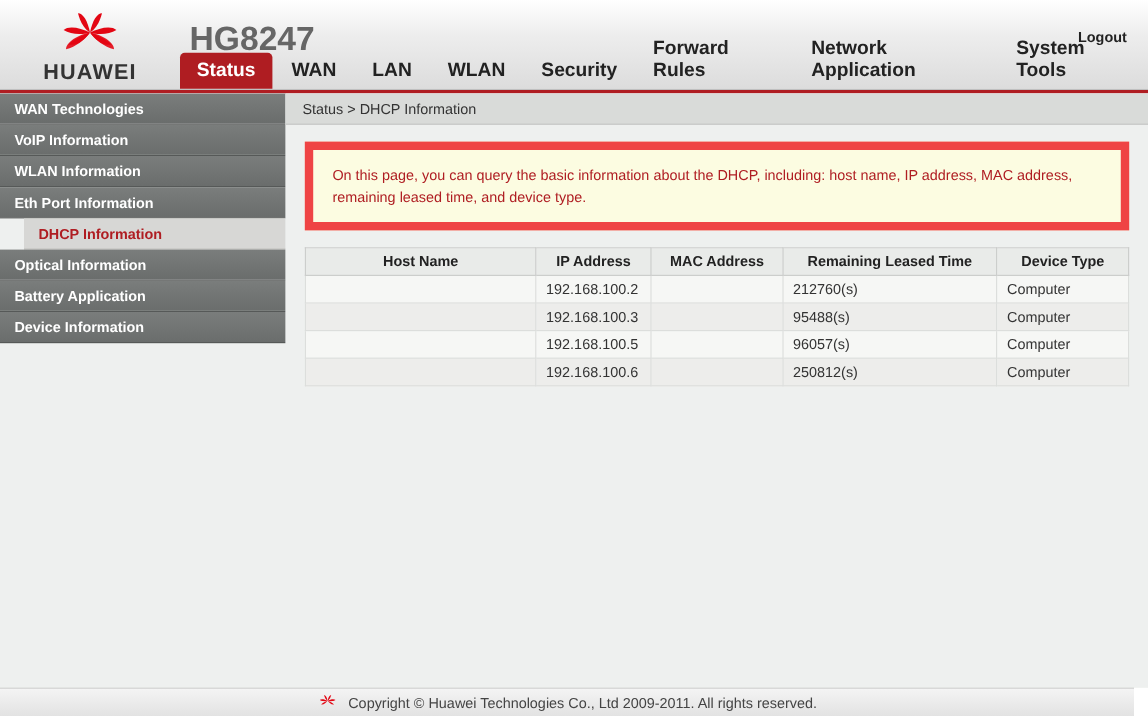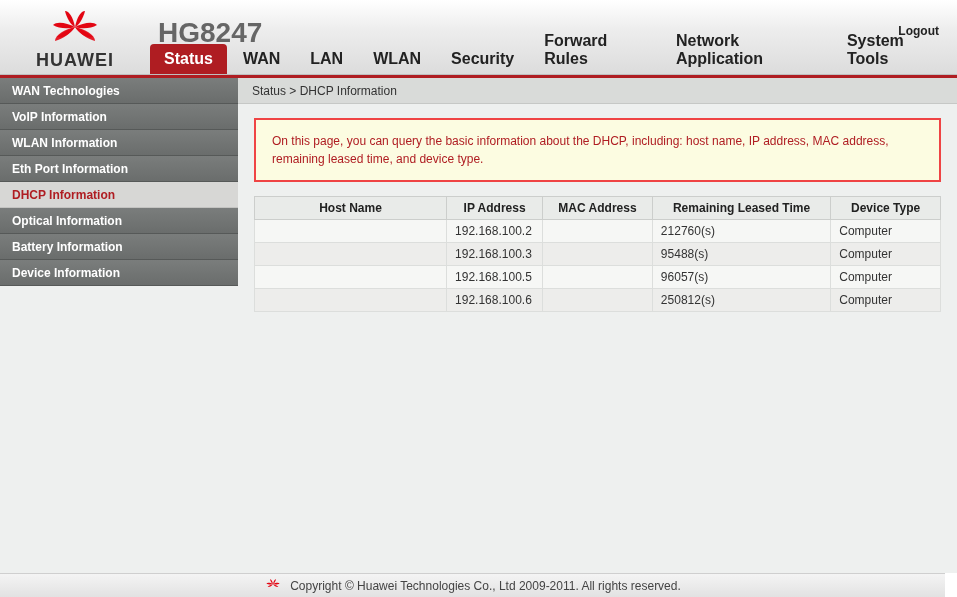--- a/index.html
+++ b/index.html
@@ -101,20 +101,21 @@
     background: linear-gradient(#7a7d7c, #6a6d6c);
     border-bottom: 1px solid #565958;
     cursor: pointer;
     font-weight: bold;
   }
   .side-item.selected {
     background: #d7d7d5;
     color: #af1d22;
     font-weight: bold;
     border-bottom: 1px solid #c3c3c1;
+    margin-left: 20px;
   }
 
   
   .main {
     flex: 1;
     background: #eef0ef;
     display: flex;
     flex-direction: column;
   }
   .breadcrumb-row {
@@ -124,21 +125,21 @@
     font-size: 12px;
     color: #333;
     background: #d9dbd9;
     border-bottom: 1px solid #c6c8c6;
   }
   .content-area {
     padding: 14px 16px;
   }
   .notice-box {
     background: #fcfce1;
-    border: 2px solid #ef4444;
+    border: 7px solid #ef4444;
     padding: 12px 16px;
     font-size: 12px;
     color: #af1d22;
     line-height: 1.5;
   }
 
   
   table.dhcp {
     width: 100%;
     border-collapse: collapse;
@@ -223,21 +224,21 @@
 
 <div class="body-wrap">
 
   <div class="sidebar" id="sidebar">
       <div class="side-item">WAN Technologies</div>
       <div class="side-item">VoIP Information</div>
       <div class="side-item">WLAN Information</div>
       <div class="side-item">Eth Port Information</div>
       <div class="side-item selected">DHCP Information</div>
       <div class="side-item">Optical Information</div>
-      <div class="side-item">Battery Information</div>
+      <div class="side-item">Battery Application</div>
       <div class="side-item">Device Information</div>
     </div>
 
   <div class="main">
     <div class="breadcrumb-row">Status &gt; DHCP Information</div>
 
     <div class="content-area">
       <div class="notice-box">On this page, you can query the basic information about the DHCP, including: host name, IP address, MAC address, remaining leased time, and device type.</div>
 
       <table class="dhcp">

